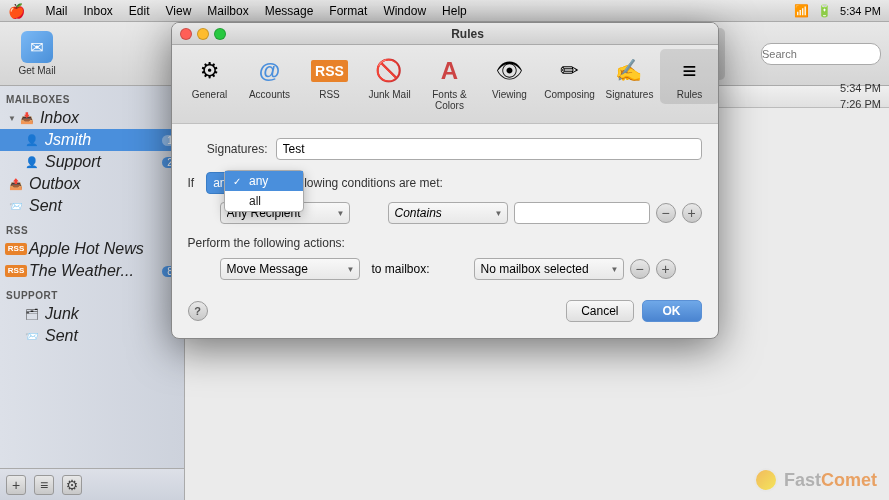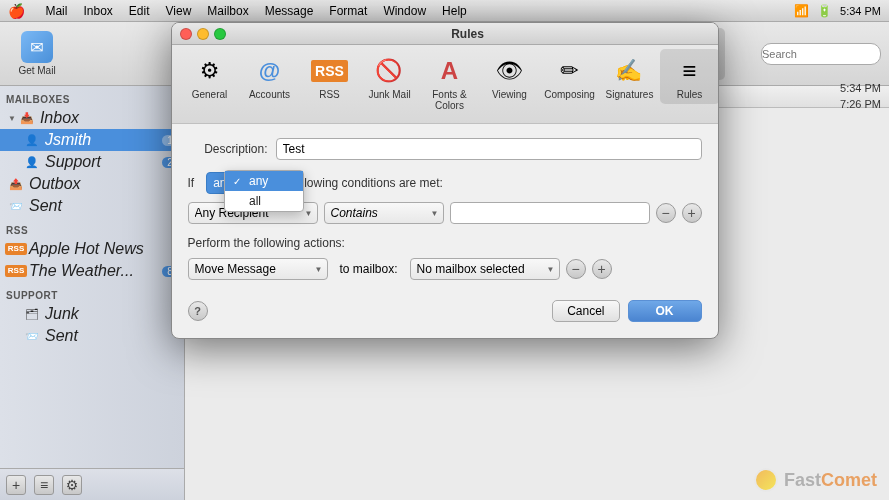--- a/index.html
+++ b/index.html
@@ -406,20 +406,21 @@
       appearance: none;
       -webkit-appearance: none;
       cursor: pointer;
       position: relative;
       outline: none;
     }
 
     .select-wrapper {
       position: relative;
       display: inline-block;
+      margin-left: 32px;
     }
     .select-wrapper::after {
       content: '▼';
       font-size: 8px;
       position: absolute;
       right: 5px;
       top: 50%;
       transform: translateY(-50%);
       pointer-events: none;
       color: #666;
@@ -523,21 +524,21 @@
       padding: 0 14px;
       border: 1px solid #aaa;
       border-radius: 5px;
       background: linear-gradient(to bottom, #f8f8f8, #e0e0e0);
       font-size: 12px;
       cursor: pointer;
       outline: none;
     }
     .btn-ok {
       height: 22px;
-      padding: 0 27px;
+      padding: 0 20px;
       border: 1px solid #5a90d5;
       border-radius: 5px;
       background: linear-gradient(to bottom, #6fa8e8, #4a84d0);
       color: white;
       font-size: 12px;
       font-weight: bold;
       cursor: pointer;
       outline: none;
     }
 
@@ -783,21 +784,21 @@
       </div>
       <div class="dtoolbar-btn active">
         <div class="dtoolbar-icon" style="font-size:24px;">≡</div>
         <span class="dtoolbar-label">Rules</span>
       </div>
     </div>
 
     <div class="dialog-body">
 
       <div class="desc-row">
-        <span class="desc-label">Description:</span>
+        <span class="desc-label">Signatures:</span>
         <input type="text" class="desc-input" value="Test" style="">
       </div>
 
       <div class="conditions-row">
         <span class="conditions-text">If</span>
         <div style="position:relative; display:inline-block; margin: 0 6px;">
           <select class="mac-select" style="background: #4a8fdc; color: white; border-color: #3a7dc6;">
             <option>any</option>
             <option>all</option>
           </select>

